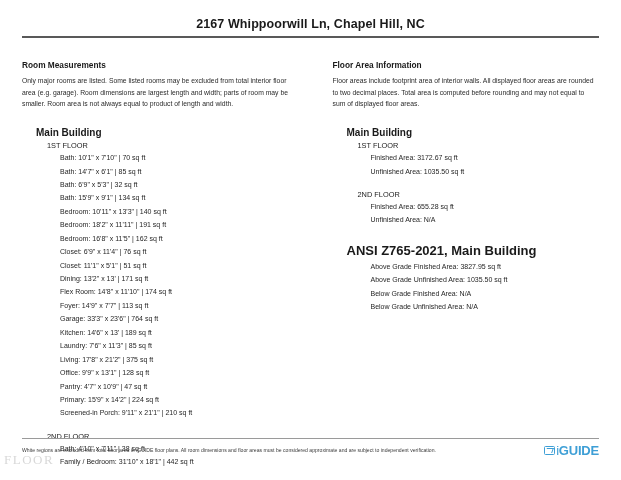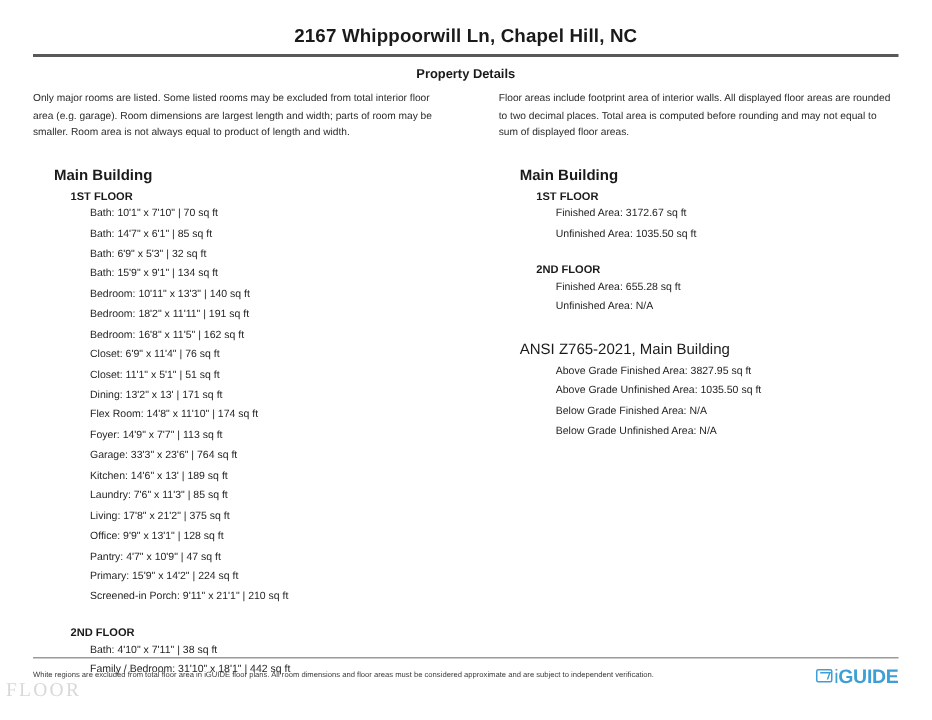--- a/index.html
+++ b/index.html
@@ -84,40 +84,39 @@
     margin: 0 0 3px 0;
     padding-left: 14px;
     color: #1a1a1a;
   }
   .floor-block { margin-bottom: 2px; }
   .floor-name {
     font-size: 7.4px;
     margin: 0 0 1px 0;
     padding-left: 25px;
     color: #1a1a1a;
-    font-weight: bold;
   }
   .entry-list {
     list-style: none;
     margin: 0;
     padding: 0 0 0 38px;
   }
   .entry-list li {
     font-size: 7px;
     line-height: 1.92;
     color: #1f1f1f;
     white-space: nowrap;
   }
 
   .floor-gap { height: 10px; }
 
   .standard-block { margin-top: 16px; }
   .standard-name {
-    font-size: 10px;
-    font-weight: normal;
+    font-size: 13px;
+    font-weight: bold;
     margin: 0 0 2px 0;
     padding-left: 14px;
     color: #1a1a1a;
   }
 
   
   .footer-rule {
     position: absolute;
     left: 22px;
     right: 22px;
@@ -186,25 +185,25 @@
     user-select: none;
   }
 </style>
 </head>
 <body>
 
 <div class="page">
 
   <h1 class="doc-title">2167 Whippoorwill Ln, Chapel Hill, NC</h1>
   <div class="title-rule"></div>
-  <h2 class="doc-subtitle">Property Details</h2>
 
   <div class="columns">
 
     <div class="col col-left">
+      <h3 class="section-head">Room Measurements</h3>
       <p class="blurb">Only major rooms are listed. Some listed rooms may be excluded from total interior floor area (e.g. garage). Room dimensions are largest length and width; parts of room may be smaller. Room area is not always equal to product of length and width.</p>
 
       <div class="building-block">
         <div class="building-name">Main Building</div>
 
         <div class="floor-block">
           <div class="floor-name">1ST FLOOR</div>
           <ul class="entry-list">
             <li>Bath: 10'1" x 7'10" | 70 sq ft</li>
             <li>Bath: 14'7" x 6'1" | 85 sq ft</li>
@@ -235,20 +234,21 @@
           <div class="floor-name">2ND FLOOR</div>
           <ul class="entry-list">
             <li>Bath: 4'10" x 7'11" | 38 sq ft</li>
             <li>Family / Bedroom: 31'10" x 18'1" | 442 sq ft</li>
           </ul>
         </div>
       </div>
     </div>
 
     <div class="col col-right">
+      <h3 class="section-head">Floor Area Information</h3>
       <p class="blurb">Floor areas include footprint area of interior walls. All displayed floor areas are rounded to two decimal places. Total area is computed before rounding and may not equal to sum of displayed floor areas.</p>
 
       <div class="building-block">
         <div class="building-name">Main Building</div>
 
         <div class="floor-block">
           <div class="floor-name">1ST FLOOR</div>
           <ul class="entry-list">
             <li>Finished Area: 3172.67 sq ft</li>
             <li>Unfinished Area: 1035.50 sq ft</li>

